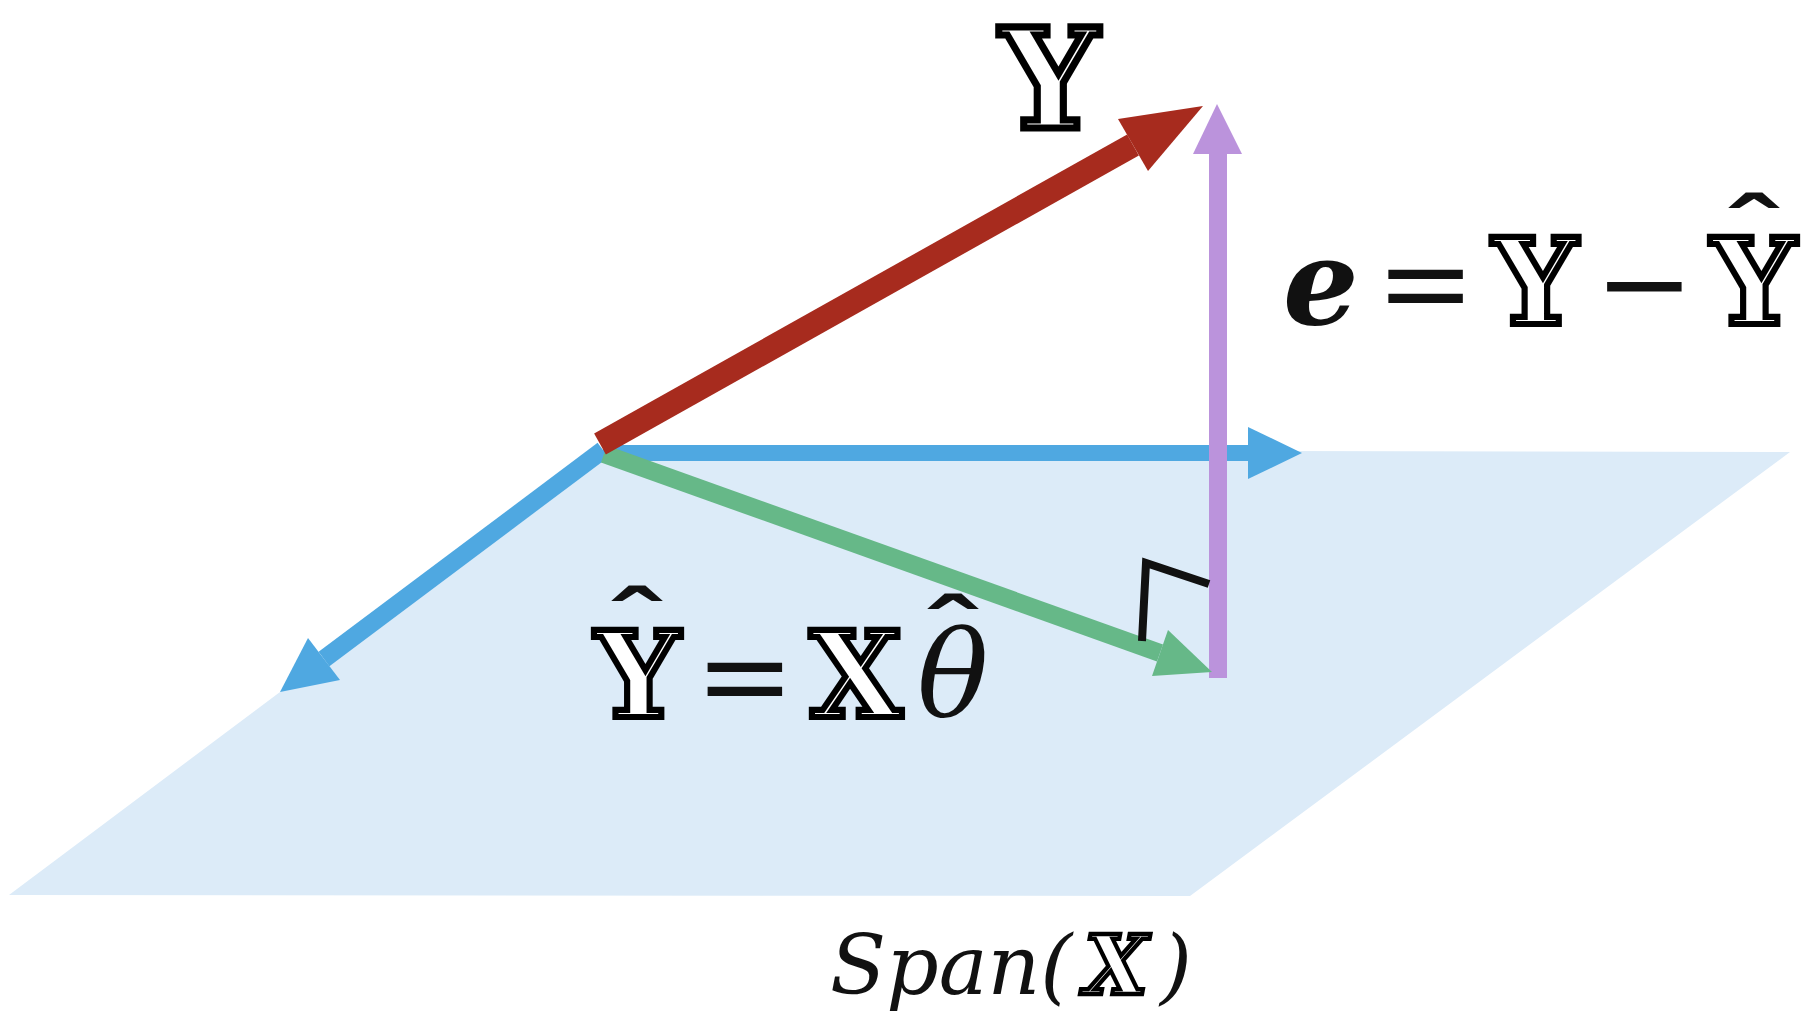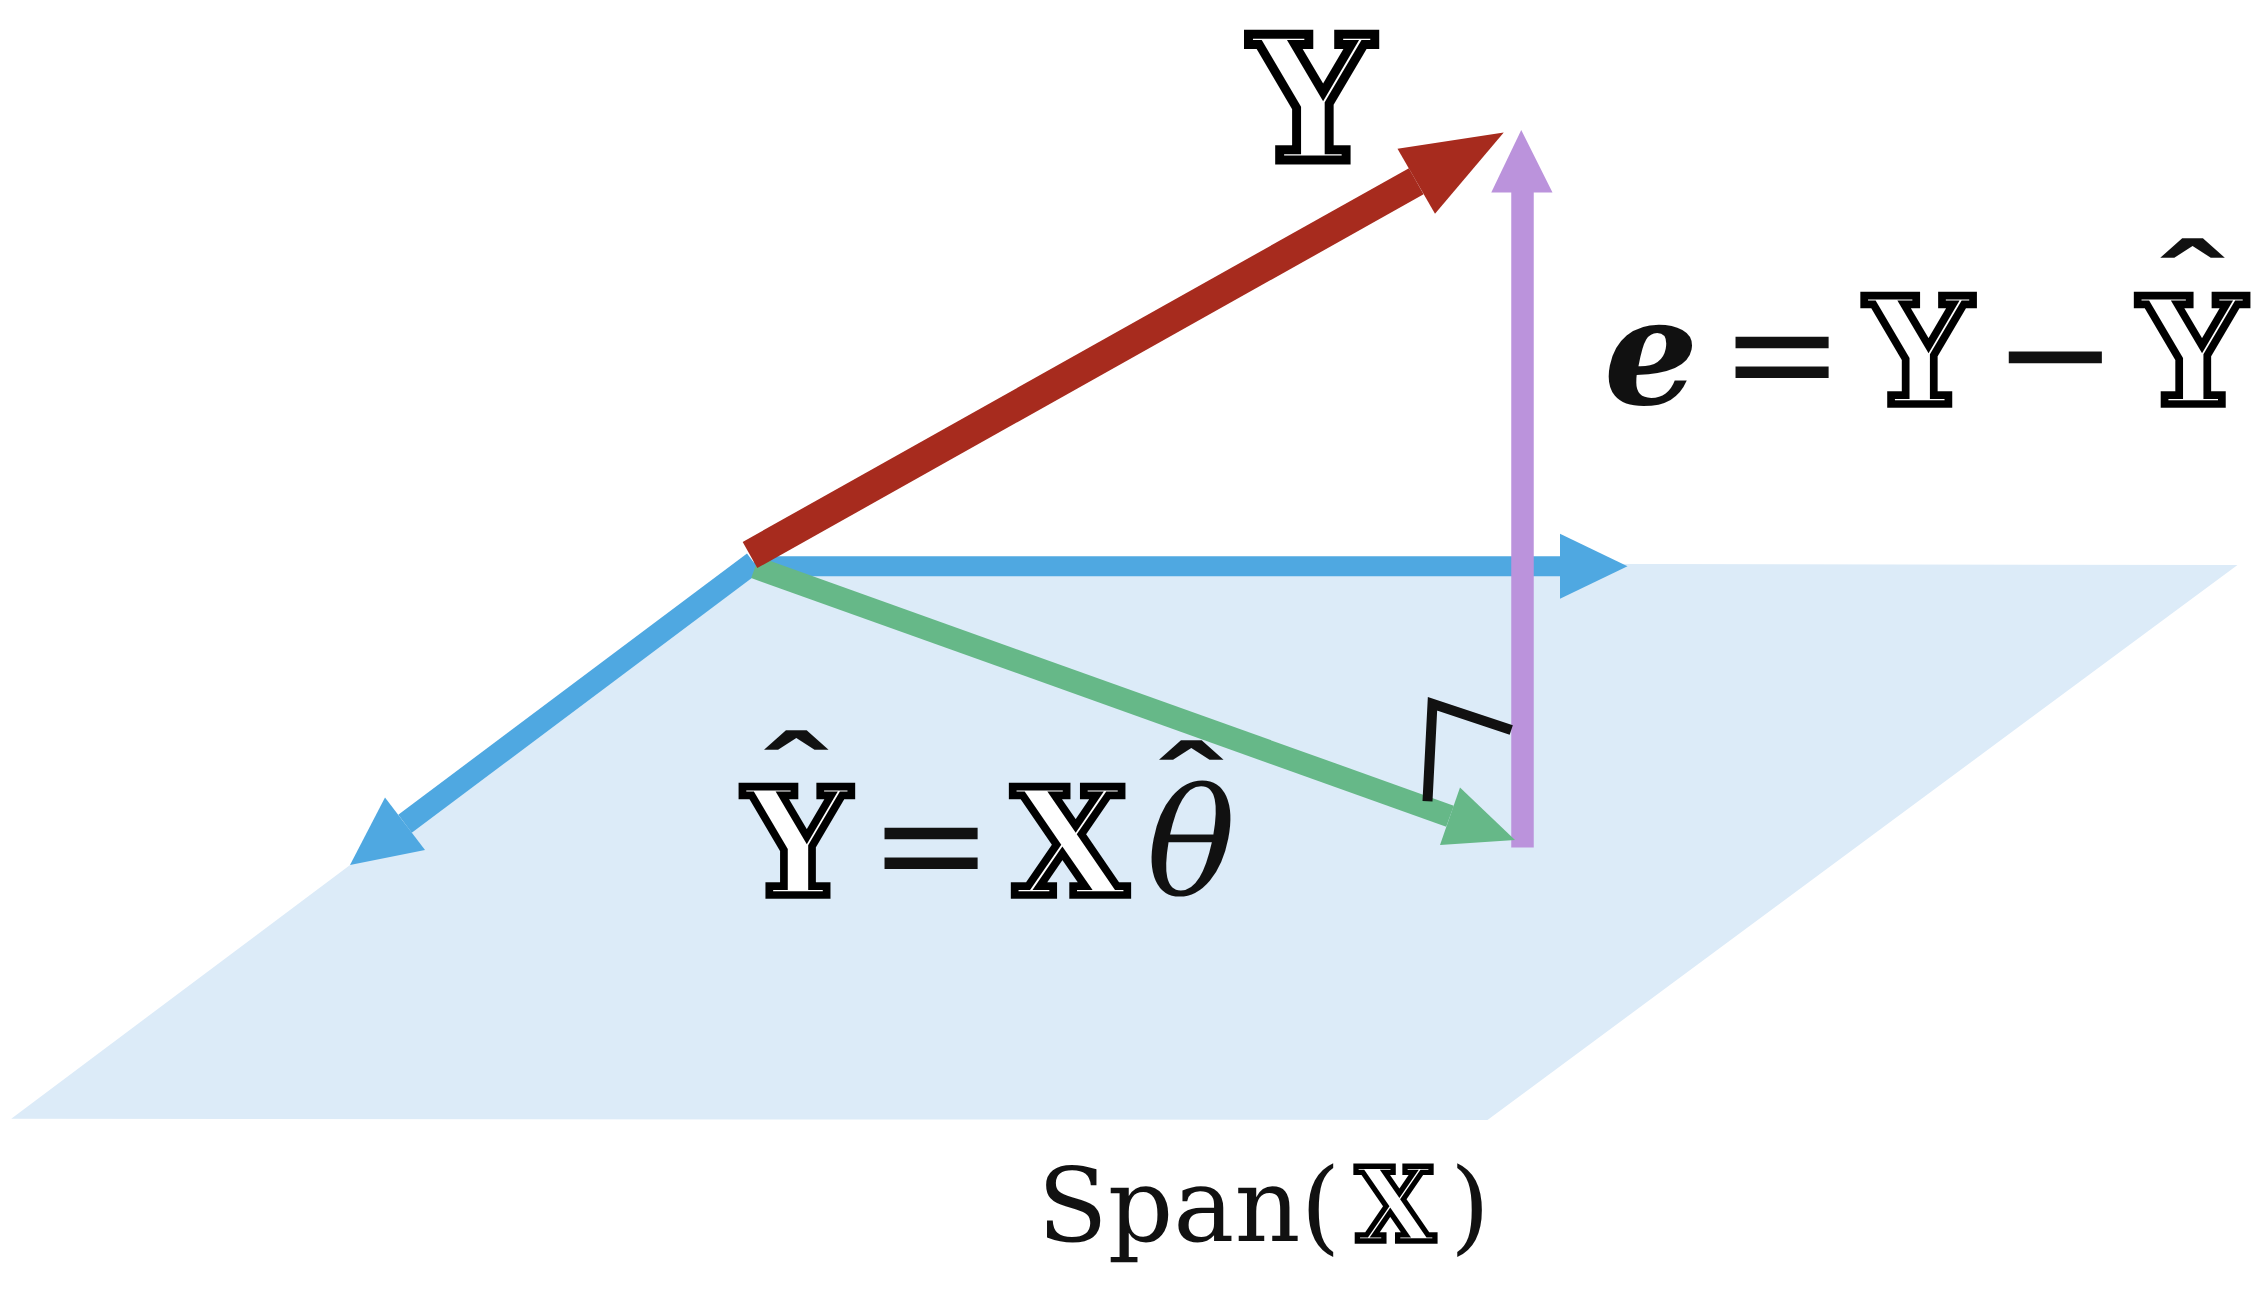--- a/index.html
+++ b/index.html
@@ -24,21 +24,21 @@
   .hat-mark{
     position:absolute;left:50%;top:-0.40em;
     transform:translateX(-50%) scaleX(1.9) scaleY(1.15);
     font-size:0.62em;font-weight:bold;color:#111;
     -webkit-text-stroke:0;font-style:normal;line-height:1;
   }
   .hat-mark.low{top:-0.30em;}
   #y-top-label{left:1000px;top:11px;font-size:138px;}
   #e-eq-label{left:1283px;top:223px;font-size:119px;gap:17px;}
   #yhat-eq-label{left:595px;top:616px;font-size:119px;gap:15px;}
-  #span-label{left:830px;top:924px;font-size:82px;gap:12px;}
+  #span-label{left:830px;top:924px;font-size:82px;gap:12px;font-style:italic;}
 </style>
 </head>
 <body>
 
 <svg id="diagram-svg" width="1814" height="1036" viewBox="0 0 1814 1036">
 
   <polygon points="603,450 1790,452 1190,896 9,895" fill="#DCEBF8"></polygon>
 
   <line x1="603" y1="450" x2="324" y2="659" stroke-width="18" stroke="#4FA8E1"></line>
   <polygon points="280,692 340,680 308,638" fill="#4FA8E1"></polygon>

